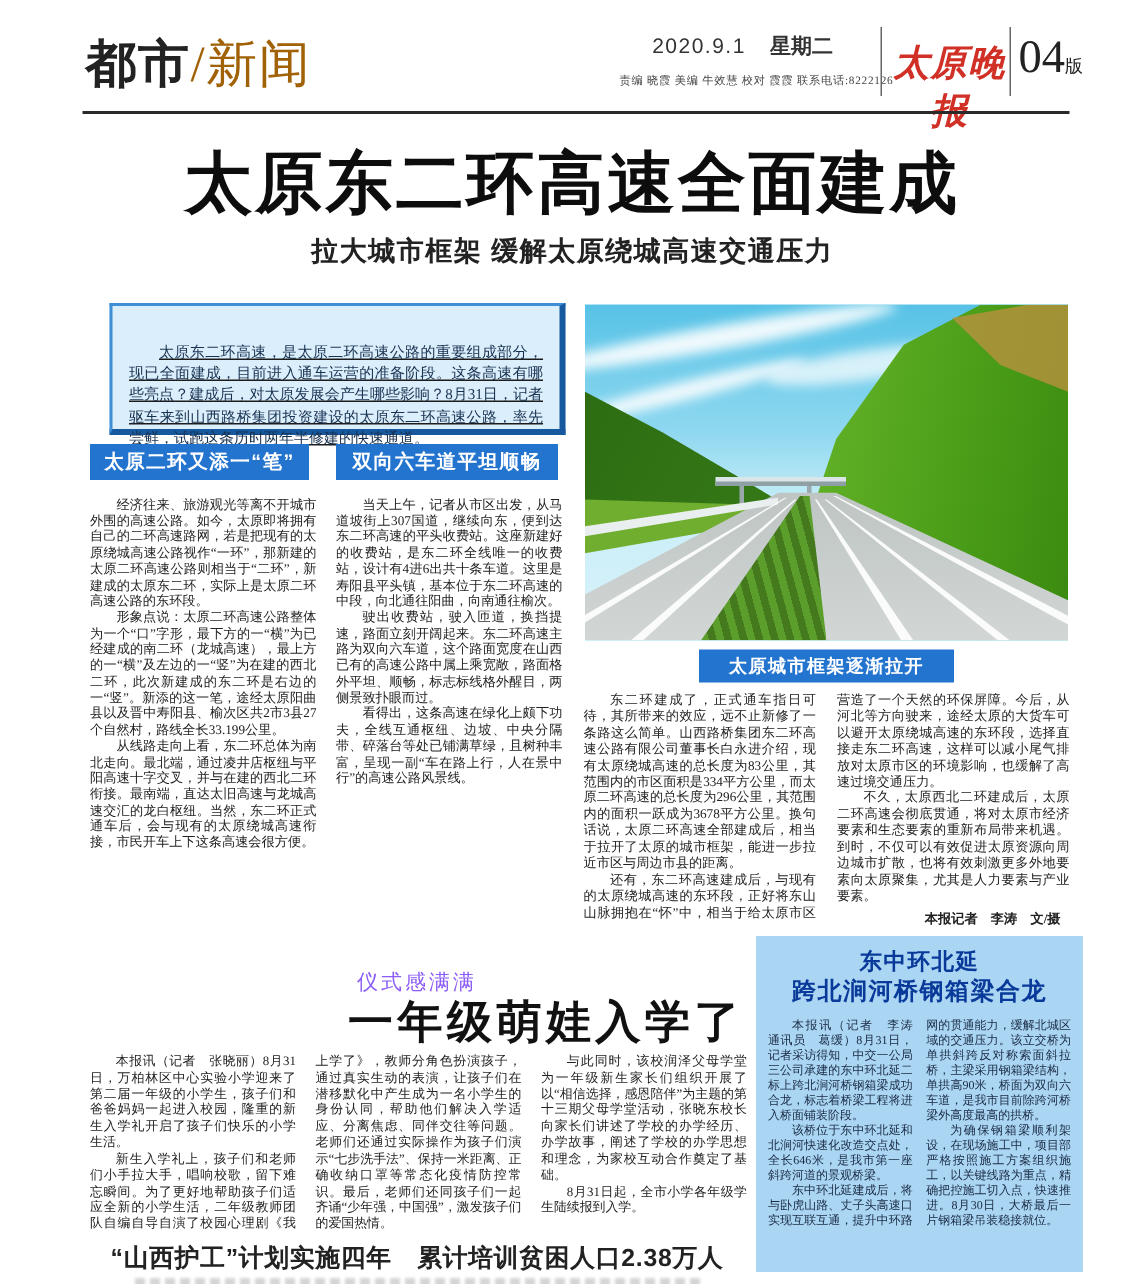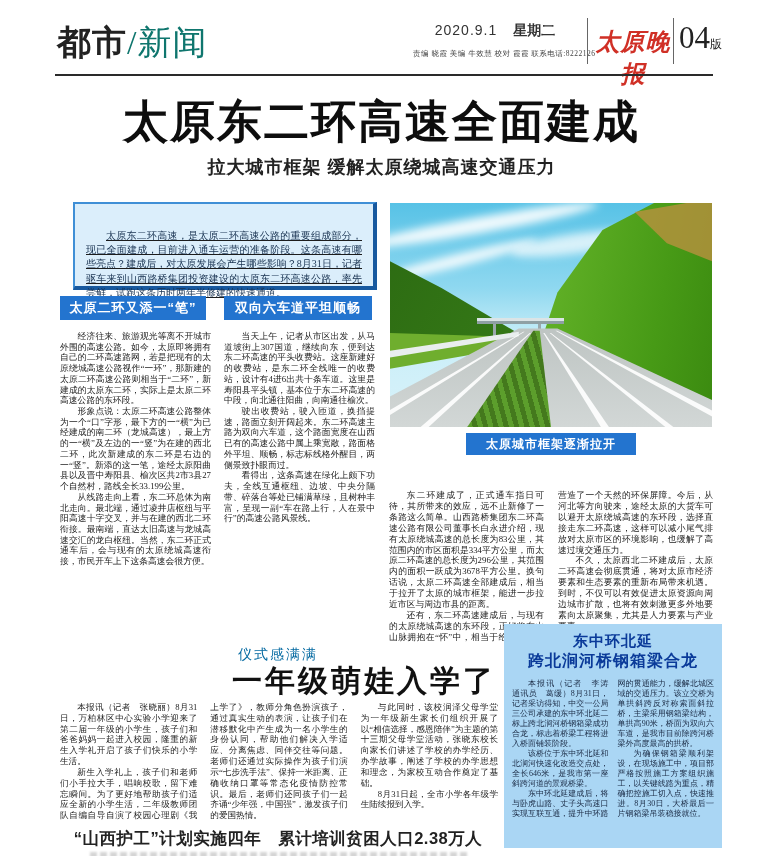--- a/index.html
+++ b/index.html
@@ -5,21 +5,21 @@
   * { margin:0; padding:0; box-sizing:border-box; }
   html,body { background:#ffffff; }
   .page {
     position:relative; width:763px; height:856px; background:#fff;
     overflow:hidden; font-family:"Liberation Serif", serif; color:#1c1c1c;
   }
   
   .masthead { position:absolute; top:16px; left:55px; width:658px; height:52px; }
   .section-title { position:absolute; left:2px; top:4px; font-size:34px; letter-spacing:1px; }
   .section-bold { font-weight:bold; color:#222; }
-  .section-light { color:#0f766e; font-weight:normal; }
+  .section-light { color:#a16207; font-weight:normal; }
   .date-group { position:absolute; left:358px; top:6px; width:164px; text-align:center; }
   .date-line { font-family:"Liberation Sans", sans-serif; font-size:14px; color:#333; }
   .date-num { letter-spacing:1px; }
   .weekday { font-weight:bold; margin-left:16px;font-family:Liberation Serif, serif; }
   .staff-line { margin-top:9px; font-size:7.5px; color:#444; letter-spacing:0.5px; white-space:nowrap; }
   .vdiv { position:absolute; top:2px; width:1px; height:46px; background:#666; }
   .vdiv1 { left:532px; } .vdiv2 { left:618px; }
   .paper-name { position:absolute; left:540px; top:10px; width:76px; text-align:center;
     color:#d03026; font-weight:bold; font-style:italic; font-size:24px; letter-spacing:1px; }
   .page-number { position:absolute; left:624px; top:4px; white-space:nowrap; }
@@ -85,27 +85,27 @@
   .lane4 { clip-path:polygon(43.4% 58%,43.8% 58%,12% 100%,9.5% 100%); }
   .lane5 { clip-path:polygon(41.4% 57.5%,41.8% 57.5%,-6% 100%,-9% 100%); }
   .guardrail { clip-path:polygon(0 66%,40% 57.5%,40% 59.5%,0 69%); background:#e9eeee; }
 
   .photo-caption { position:absolute; top:433px; left:466px; width:170px; height:22px;
     line-height:22px; text-align:center; background:#2374cf; color:#fff;
     font-family:"Liberation Sans", sans-serif; font-weight:bold; font-size:12px; letter-spacing:1px; }
 
   .photo-cols { position:absolute; top:461px; left:389px; width:324px; height:176px;
     overflow:hidden; column-count:2; column-gap:14px;
-    font-size:8.8px; line-height:1.24; text-align:justify; color:#222;margin-top:29px; }
+    font-size:8.8px; line-height:1.24; text-align:justify; color:#222; }
   .photo-cols p { text-indent:2em; margin:0; }
   .photo-cols .byline { text-indent:0; text-align:right; font-weight:bold; margin-top:4px; padding-right:6px; }
 
   
   .school-kicker { position:absolute; top:646px; left:60px; width:436px; text-align:center;
-    font-family:"Liberation Sans", sans-serif; font-size:14px; color:#0369a1; letter-spacing:2px; }
+    font-family:"Liberation Sans", sans-serif; font-size:14px; color:#8b5cf6; letter-spacing:2px; }
   .school-headline { position:absolute; top:661px; left:60px; width:436px; text-align:right;
     font-family:"Liberation Sans", sans-serif; font-weight:bold; font-size:30px;
     letter-spacing:3px; color:#111; }
   .school-cols { position:absolute; top:702px; left:60px; width:438px; height:138px;
     overflow:hidden; column-count:3; column-gap:13px;
     font-size:8.6px; line-height:1.26; text-align:justify; color:#222; }
   .school-cols p { text-indent:2em; margin:0; }
 
   
   .bridge-box { position:absolute; top:624px; left:504px; width:218px; height:224px;

